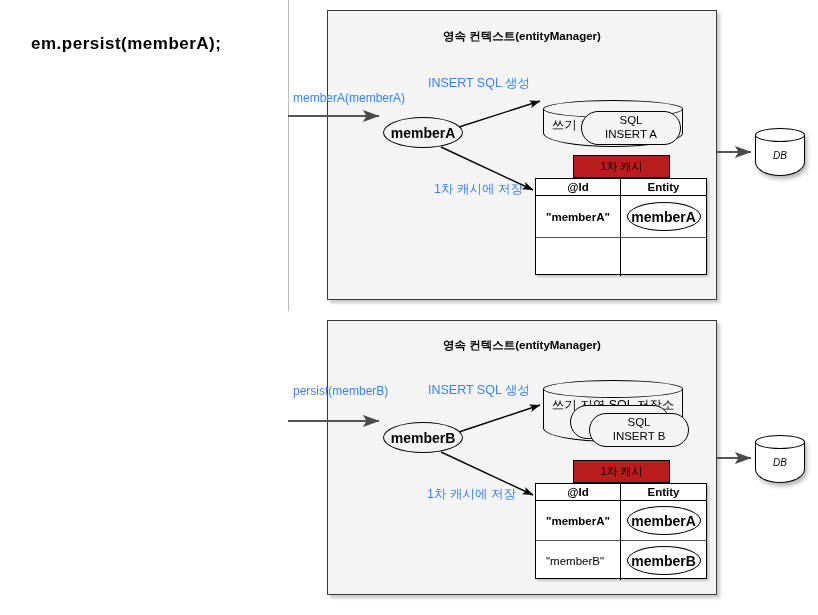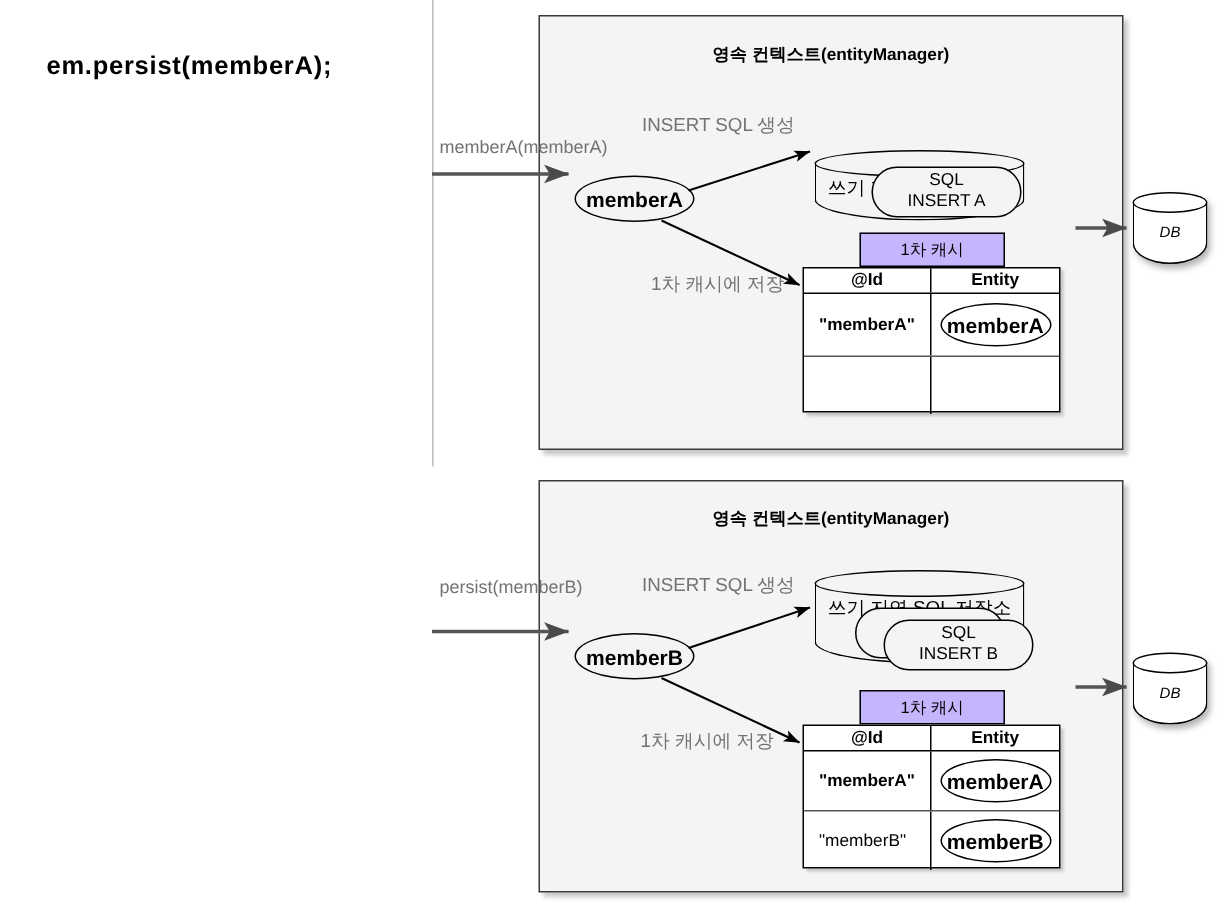--- a/index.html
+++ b/index.html
@@ -24,37 +24,36 @@
   
   .divider{position:absolute;left:288px;top:0px;width:1px;height:311px;background:#bbbbbb;}
 
   
   .panel{
     position:absolute;
     background:#f4f4f4;
     border:1.5px solid #3a3a3a;
     box-shadow:3px 3px 3px rgba(0,0,0,0.22);
     box-sizing:border-box;
-    margin-left:32px;
   }
   #panel-a{left:327px;top:10px;width:390px;height:290px;}
   #panel-b{left:327px;top:320px;width:390px;height:275px;}
 
   .panel-title{
     position:absolute;left:0;right:0;text-align:center;
     font-size:11.5px;font-weight:bold;color:#000;white-space:nowrap;
   }
   #panel-a .panel-title{top:18px;}
   #panel-b .panel-title{top:17px;}
 
   
   .svg-layer{position:absolute;left:0;top:0;width:818px;height:615px;pointer-events:none;}
 
   
-  .floatlabel{position:absolute;font-size:12px;color:#737373;white-space:nowrap;}
+  .floatlabel{position:absolute;font-size:12px;color:#3b82f6;white-space:nowrap;}
   .floatlabel.k{font-size:12.5px;}
 
   
   .ellipse{
     position:absolute;border:1.3px solid #000;border-radius:50%;
     background:#f4f4f4;display:flex;align-items:center;justify-content:center;
     font-size:14px;color:#000;box-sizing:border-box;font-weight:bold;
   }
   .ellipse.white{background:#ffffff;}
 
@@ -85,21 +84,21 @@
   .sqlchip{
     position:absolute;border:1.3px solid #000;border-radius:22px;
     background:#f4f4f4;box-sizing:border-box;
     display:flex;flex-direction:column;align-items:center;justify-content:center;
     font-size:11.5px;line-height:1.18;color:#000;white-space:nowrap;
   }
   .sqlchip.behind{background:#f4f4f4;}
 
   
   .cachebox{
-    position:absolute;border:1.2px solid #000;background:#c4b5fd;
+    position:absolute;border:1.2px solid #000;background:#b91c1c;
     box-sizing:border-box;display:flex;align-items:center;justify-content:center;
     font-size:11px;color:#000;white-space:nowrap;
   }
 
   
   .ctable{
     position:absolute;border:1.4px solid #000;background:#ffffff;
     box-sizing:border-box;box-shadow:2px 2px 2px rgba(0,0,0,0.20);
     display:flex;flex-direction:column;
   }

